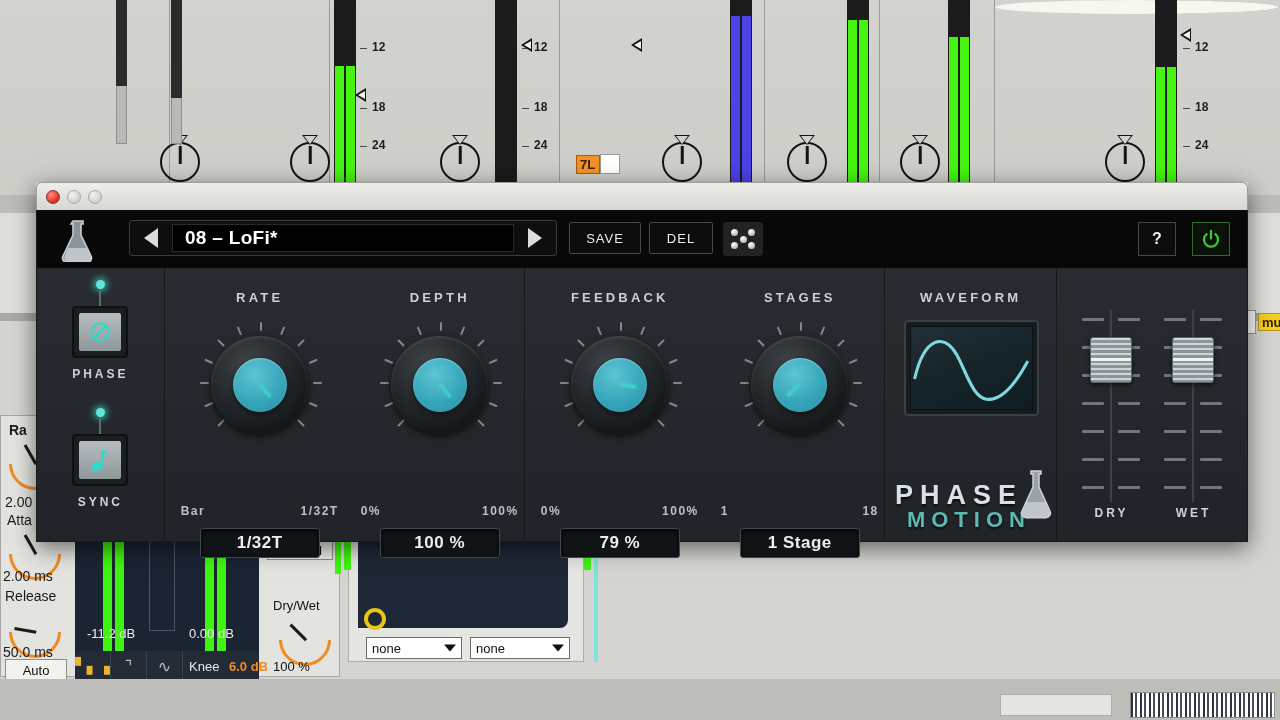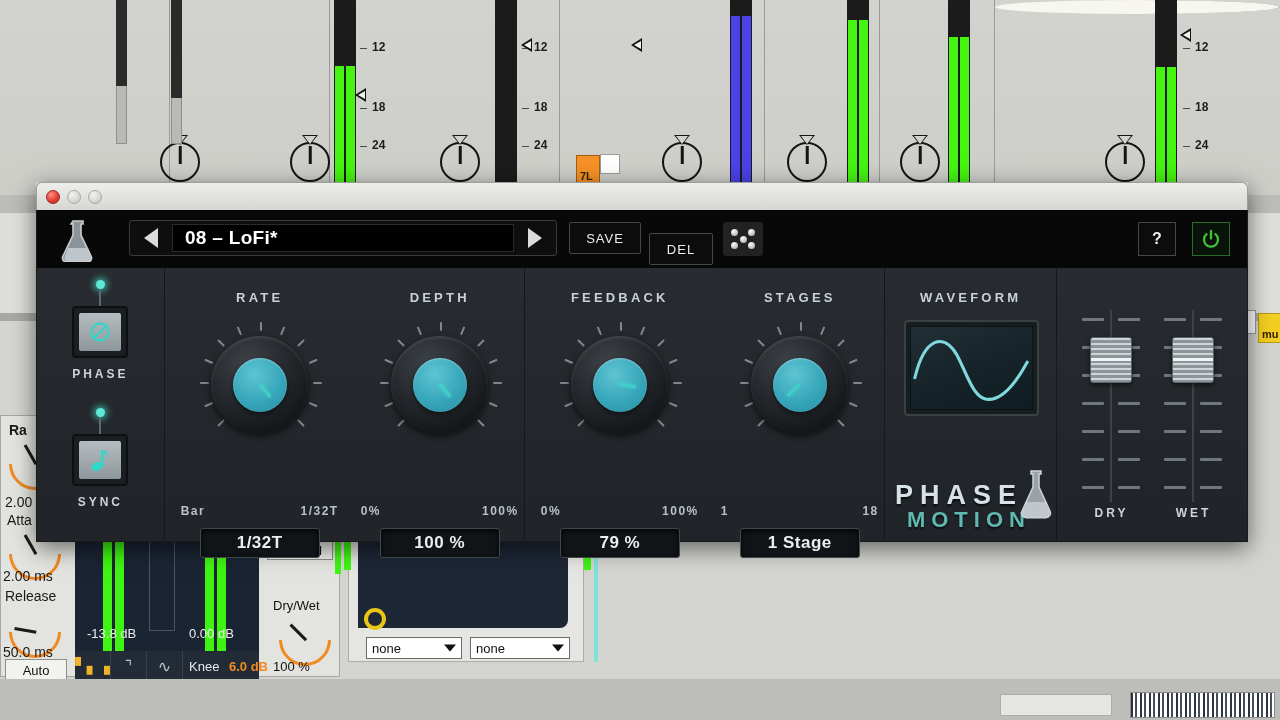--- a/index.html
+++ b/index.html
@@ -43,21 +43,21 @@
   .panknob::after { content:""; position:absolute; left:50%; top:2px; width:2.5px; height:18px;
              background:#141414; transform: translateX(-50%); }
   .pantri { position:absolute; width:0;height:0;
             border-left:8px solid transparent;border-right:8px solid transparent;
             border-top:10px solid #141414; }
   .pantri::after { content:""; position:absolute; left:-6px; top:-9px; width:0;height:0;
             border-left:6px solid transparent;border-right:6px solid transparent;
             border-top:8px solid #d2d2ce; }
 
   .orange-chip { position:absolute; background:#f59127; border:1px solid #a35f12;
-                 color:#3a2000; font-size:11px; font-weight:bold; padding:14px 3px; }
+                 color:#3a2000; font-size:13px; font-weight:bold; padding:1px 3px; }
   .white-chip { position:absolute; background:#fff; border:1px solid #9a9a96; }
 
   
   .comp { position:absolute; left:0; top:415px; width:340px; height:262px;
           background:#e3e3df; border:1px solid #a6a6a2; }
   .comp-lbl { position:absolute; font-size:14px; color:#1a1a1a; }
   .comp-knob { position:absolute; width:52px; height:52px; }
   .comp-knob .ring { position:absolute; inset:0; border-radius:50%;
           border:3px solid #f08a24; border-right-color:transparent; border-top-color:transparent;
           transform: rotate(-45deg); }
@@ -379,21 +379,21 @@
       <div class="comp-lbl" style="left:2px;top:228px;">50.0 ms</div>
       <div class="auto-btn" style="left:4px;top:243px;width:62px;height:22px;">Auto</div>
 
       <div class="compmeter" style="left:74px;top:5px;width:184px;height:230px;">
         <div class="cm-bar" style="left:28px; height:195px;"></div>
         <div class="cm-bar" style="left:40px; height:195px;"></div>
         <div class="cm-bar" style="left:130px;height:195px;"></div>
         <div class="cm-bar" style="left:142px;height:195px;"></div>
         <div style="position:absolute;left:74px;top:10px;width:26px;height:200px;border:1px solid #4b5563;"></div>
       </div>
-      <div class="db-val" style="left:86px;top:210px;">-13.8 dB</div>
+      <div class="db-val" style="left:86px;top:210px;">-11.2 dB</div>
       <div class="db-val" style="left:188px;top:210px;">0.00 dB</div>
 
       <div class="comp-bottom" style="left:74px;top:235px;width:184px;height:30px;">
         <div class="comp-seg" style="left:0;width:36px;color:#f0b429;font-size:15px;">▘▖▗</div>
         <div class="comp-seg" style="left:36px;width:36px;color:#b9bfc6;font-size:16px;">⌝</div>
         <div class="comp-seg" style="left:72px;width:36px;color:#b9bfc6;font-size:16px;">∿</div>
       </div>
       <div class="knee-lbl" style="left:188px;top:243px;">Knee</div>
       <div class="knee-val" style="left:228px;top:243px;">6.0 dB</div>
 
@@ -455,21 +455,21 @@
           <div class="arrow-btn">
             <div class="tri-l"></div>
           </div>
           <div class="preset-name">08 – LoFi*</div>
           <div class="arrow-btn">
             <div class="tri-r"></div>
           </div>
         </div>
 
         <div class="tb-btn" style="left:532px;width:72px;">SAVE</div>
-        <div class="tb-btn" style="left:612px;width:64px;margin-top:11px;">DEL</div>
+        <div class="tb-btn" style="left:612px;width:64px;">DEL</div>
 
         <div class="dice">
           <div class="dot" style="left:8px;top:7px;"></div>
           <div class="dot" style="left:25px;top:7px;"></div>
           <div class="dot" style="left:16.5px;top:13.5px;"></div>
           <div class="dot" style="left:8px;top:20px;"></div>
           <div class="dot" style="left:25px;top:20px;"></div>
         </div>
 
         <div class="help-btn">?</div>

